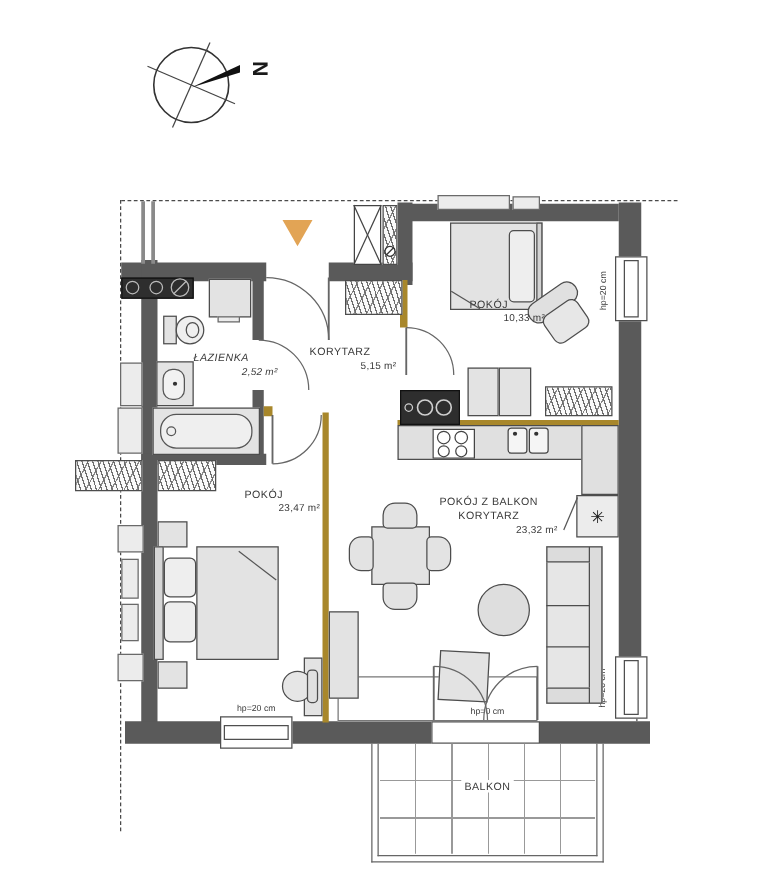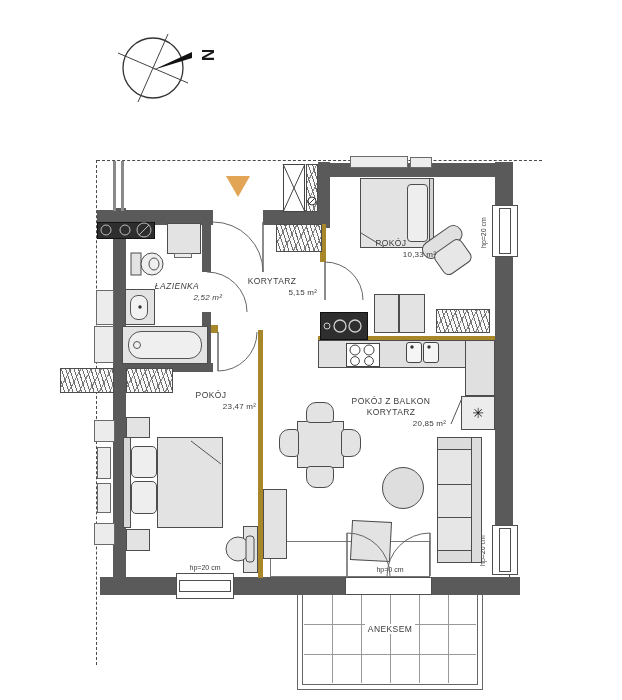--- a/index.html
+++ b/index.html
@@ -213,21 +213,21 @@
     <circle cx="238" cy="549" r="12" fill="#e6e6e6" stroke="#4d4d4d"></circle>
     <rect x="246" y="536" width="8" height="26" rx="3" fill="#e0e0e0" stroke="#4d4d4d"></rect>
 
     <line x1="462" y1="398" x2="451" y2="424" stroke="#555" stroke-width="1"></line>
   </svg>
 
   <div class="abs" style="left:297px;top:595px;width:186px;height:95px;border:1px solid #666;border-top:none;"></div>
   <div class="abs" style="left:302px;top:595px;width:176px;height:90px;border:1px solid #666;border-top:none;"></div>
   <div class="bgrid" style="left:304px;top:595px;width:172px;height:88px;"></div>
   <div class="label" style="left:345px;top:624px;width:90px;">
-    <span style="background:#fff;padding:0 3px;">ANEKSEM</span>
+    <span style="background:#fff;padding:0 3px;">BALKON</span>
   </div>
 
   <div class="label" style="left:132px;top:281px;width:90px;font-style:italic;">
     <div>ŁAZIENKA</div>
     <div class="area">2,52 m²</div>
   </div>
   <div class="label" style="left:227px;top:276px;width:90px;">
     <div>KORYTARZ</div>
     <div class="area">5,15 m²</div>
   </div>
@@ -235,16 +235,16 @@
     <div>POKÓJ</div>
     <div class="area">10,33 m²</div>
   </div>
   <div class="label" style="left:166px;top:390px;width:90px;">
     <div>POKÓJ</div>
     <div class="area">23,47 m²</div>
   </div>
   <div class="label" style="left:336px;top:396px;width:110px;">
     <div>POKÓJ Z BALKON</div>
     <div>KORYTARZ</div>
-    <div class="area">20,85 m²</div>
+    <div class="area">23,32 m²</div>
   </div>
 
 </div>
 
 </body></html>

